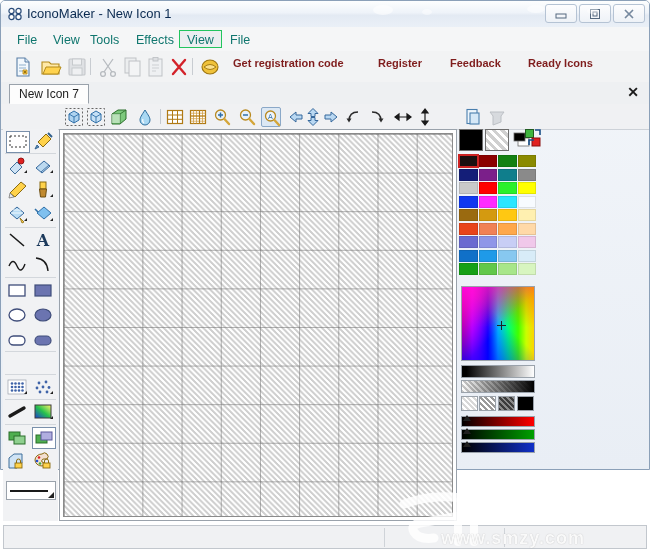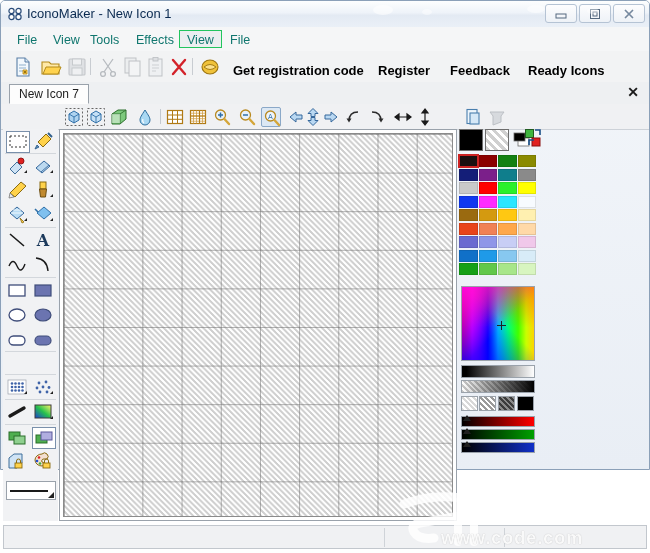--- a/index.html
+++ b/index.html
@@ -61,22 +61,22 @@
     background:#f2f3f4;border-bottom:1px solid #d6dade;
   }
   .tb-btn{
     position:absolute;top:4px;width:24px;height:24px;
     box-sizing:border-box;
   }
   .tb-sep{
     position:absolute;top:7px;width:1px;height:17px;background:#c8ccd1;
   }
   .tb-link{
-    position:absolute;top:12px;height:16px;line-height:16px;
-    font-size:13px;font-weight:bold;color:#000000;white-space:nowrap;
+    position:absolute;top:4px;height:16px;line-height:16px;
+    font-size:11px;font-weight:bold;color:#7f1d1d;white-space:nowrap;
     cursor:pointer;
   }
 
   
   #tabstrip{
     position:absolute;left:0;top:81px;width:648px;height:22px;
     background:#eef0f2;border-bottom:1px solid #b9bfc6;
   }
   #tab0{
     position:absolute;left:8px;top:2px;height:20px;line-height:19px;
@@ -820,15 +820,15 @@
     <span style="position:absolute;left:6px;top:4px;font-size:11px;color:#555"></span>
     <span style="position:absolute;left:390px;top:4px;font-size:11px;color:#555"></span>
     <span style="position:absolute;left:510px;top:4px;font-size:11px;color:#555"></span>
   </div>
 
   <svg id="wm-logo" viewBox="0 0 90 62">
     <path d="M8 16 q28 -10 56 -6 q10 2 8 10 q-2 7 -14 9 l-34 6 q-10 2 -6 9 q5 8 20 6" fill="none" stroke="#ffffff" stroke-width="9" opacity=".92" stroke-linecap="round"></path>
     <path d="M62 14 v40" stroke="#ffffff" stroke-width="8" opacity=".92" stroke-linecap="round"></path>
     <path d="M78 14 v40" stroke="#ffffff" stroke-width="8" opacity=".92" stroke-linecap="round"></path>
   </svg>
-  <div id="wm-url">www.code.com</div>
+  <div id="wm-url">www.smzy.com</div>
 
 </div>
 
 </body></html>

